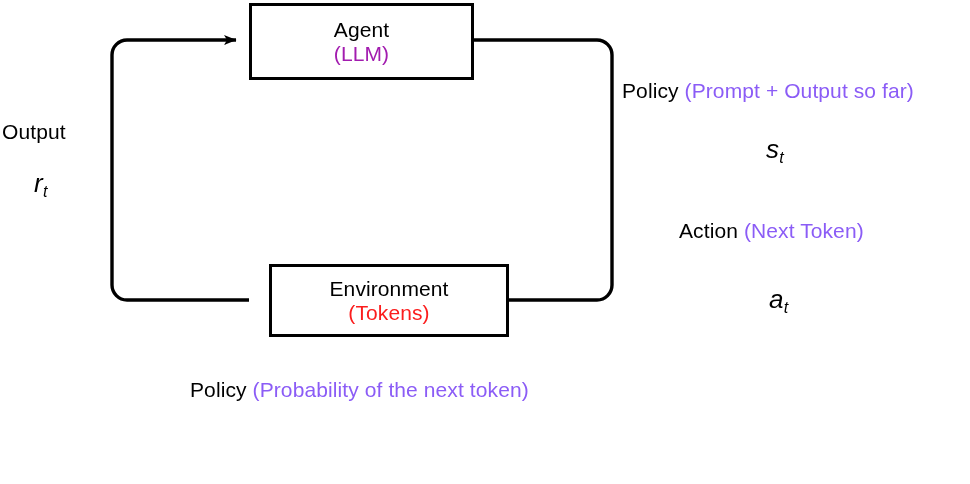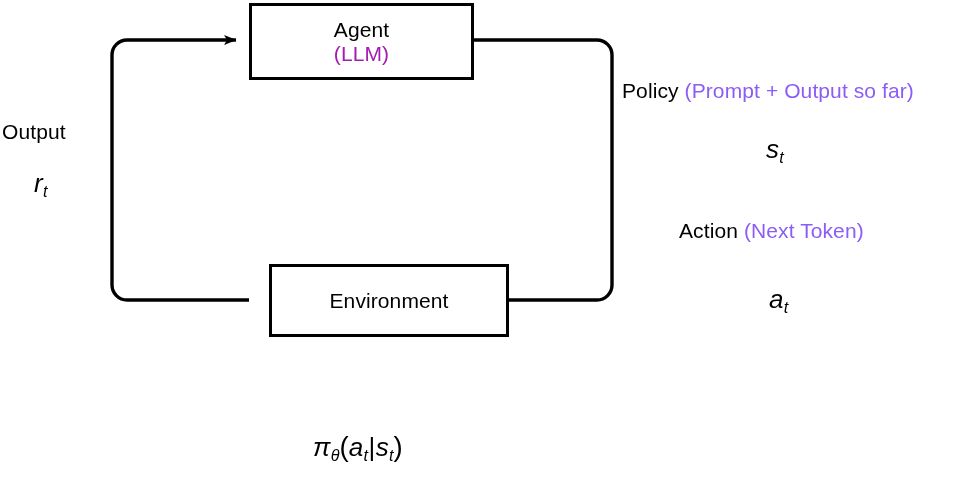--- a/index.html
+++ b/index.html
@@ -130,20 +130,21 @@
     <path d="M 473,40 L 597,40 A 15,15 0 0 1 612,55 L 612,285 A 15,15 0 0 1 597,300 L 486,300" fill="none" stroke="#000000" stroke-width="3.4" stroke-linecap="butt" marker-end="url(#arrow-left)"></path>
   </svg>
 
   <div id="agent-box" class="node-box">
     <div class="node-title">Agent</div>
     <div class="node-sub hl" style="color:#a21caf">(LLM)</div>
   </div>
 
   <div id="environment-box" class="node-box">
     <div class="node-title">Environment</div>
+    <div class="node-sub" style="color:#fb1d1d">(Tokens)</div>
   </div>
 
   <div id="reward-label" class="annot">
     <span>Output</span>
   </div>
   <div id="reward-math" class="math">
     <span>r</span><sub>t</sub>
   </div>
 
   <div id="state-label" class="annot">
@@ -155,17 +156,18 @@
   </div>
 
   <div id="action-label" class="annot">
     <span>Action</span>
     <span class="hl">(Next Token)</span>
   </div>
   <div id="action-math" class="math">
     <span>a</span><sub>t</sub>
   </div>
 
-  <div id="policy-math" class="math">
-    <span>π</span><sub>θ</sub><span class="paren">(</span><span>a</span><sub>t</sub><span class="bar">|</span><span>s</span><sub>t</sub><span class="paren">)</span>
+  <div id="policy-label" class="annot">
+    <span>Policy</span>
+    <span class="hl">(Probability of the next token)</span>
   </div>
 
 </div>
 
 </body></html>

